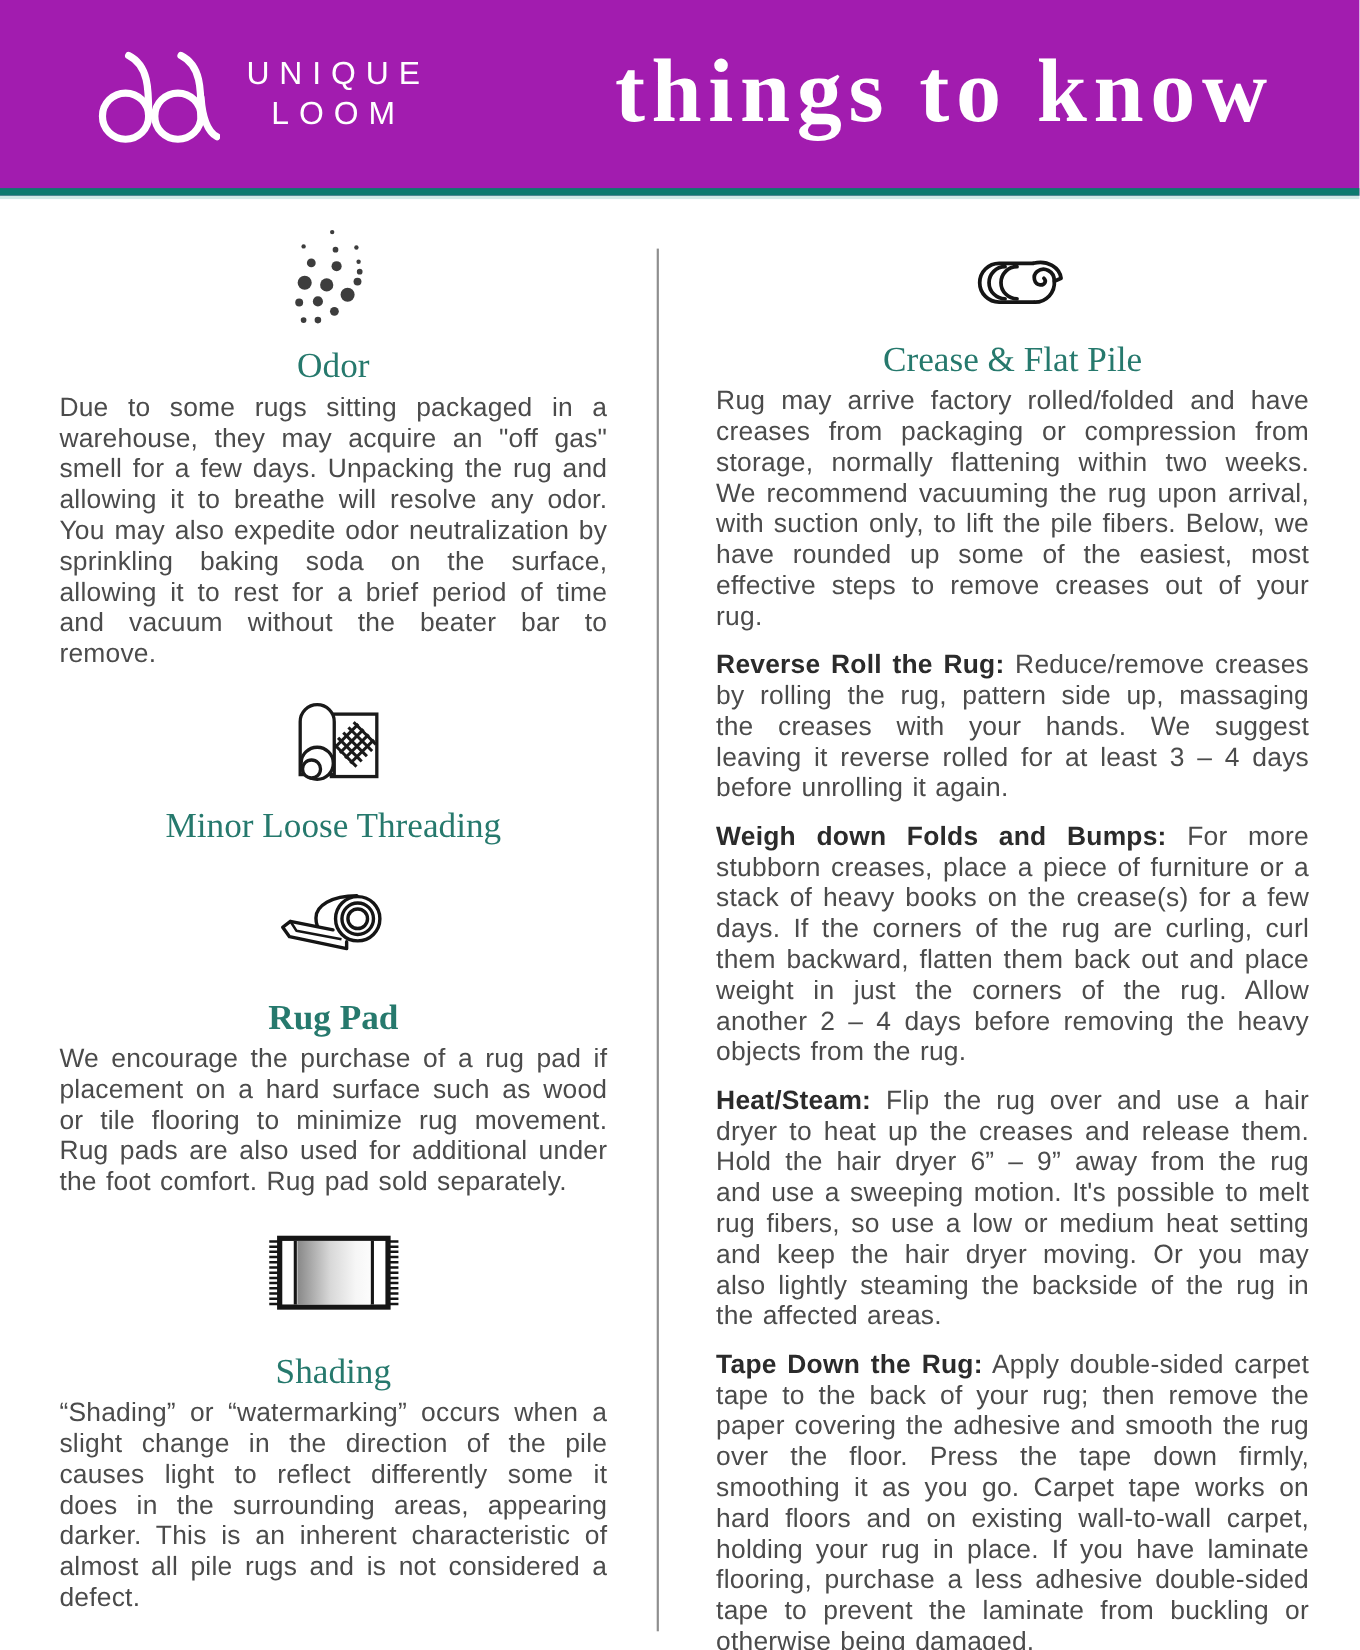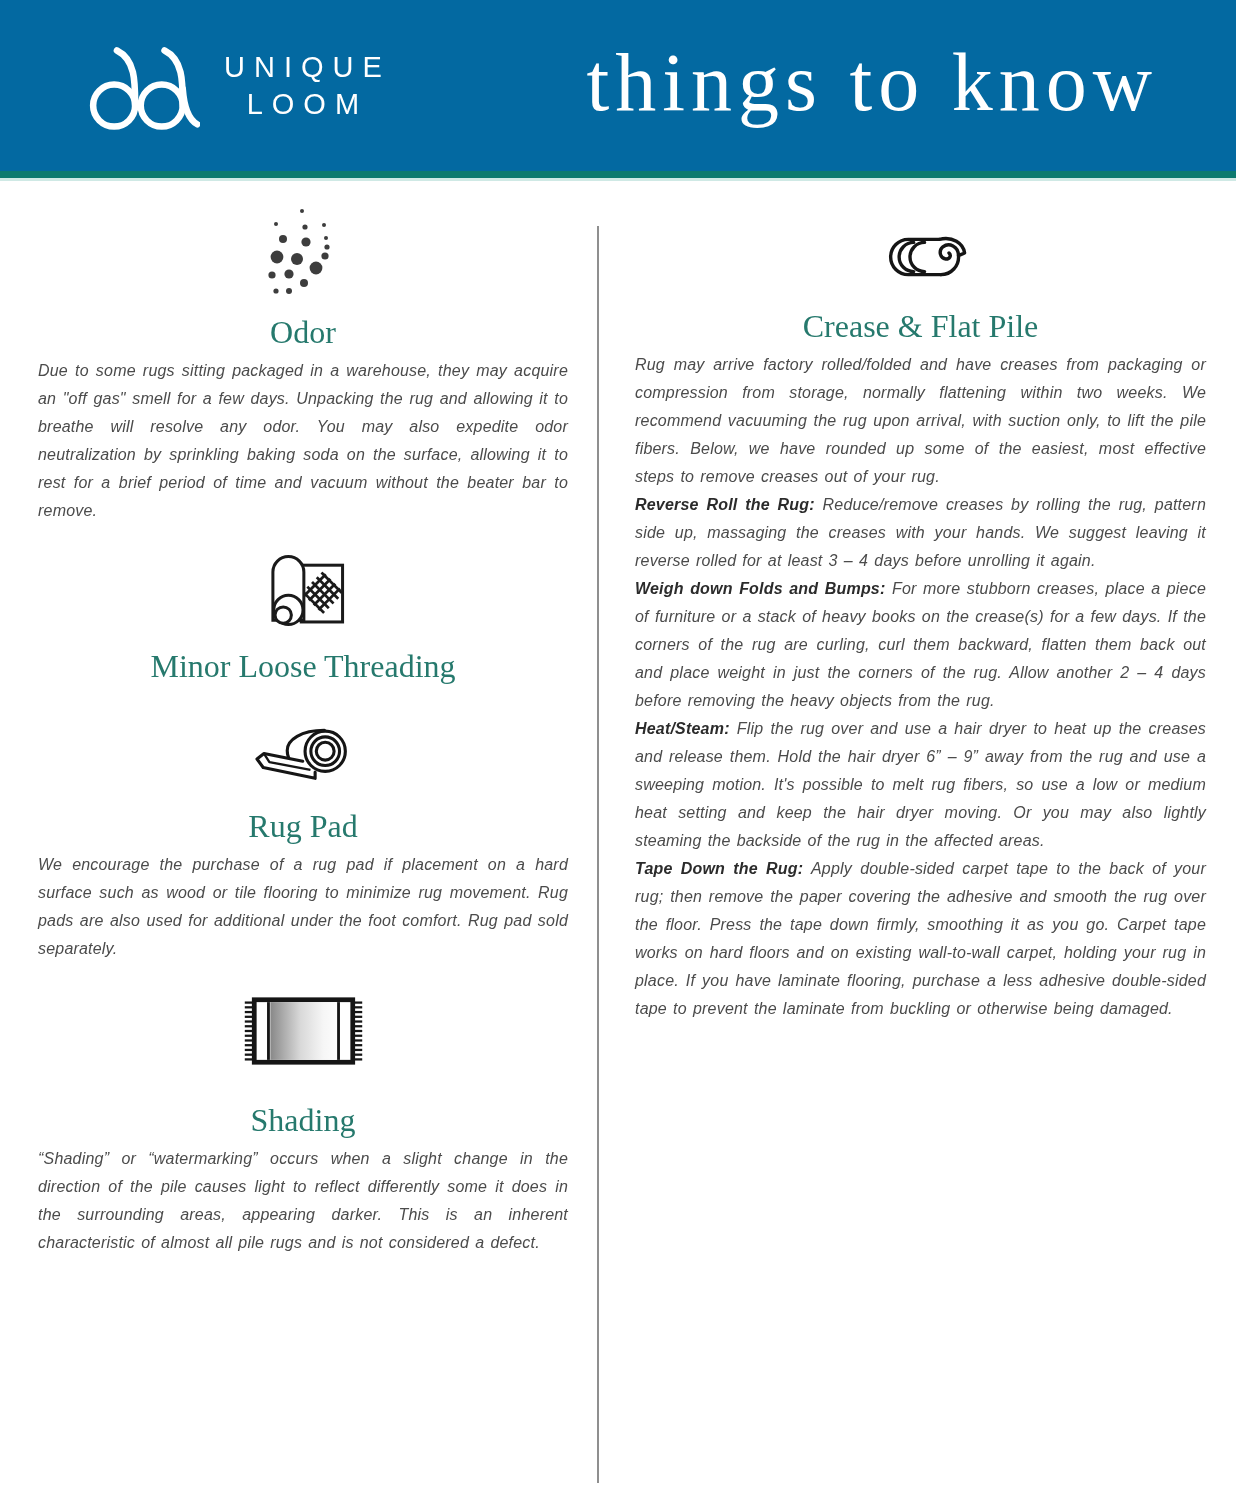--- a/index.html
+++ b/index.html
@@ -1,53 +1,53 @@
 <!DOCTYPE html>
 <html><head>
 <meta charset="utf-8">
 <style>
   html,body{margin:0;padding:0;background:#ffffff;}
   body{width:1236px;height:1500px;position:relative;font-family:"Liberation Sans",sans-serif;overflow:hidden;}
 
   
-  .banner{height:178px;background:#0369a1;border-bottom:7px solid #0c7a6f;
+  .banner{height:178px;background:#a21caf;border-bottom:7px solid #0c7a6f;
           display:flex;align-items:center;justify-content:space-between;
           padding:0 78px 0 88px;box-sizing:border-box;}
   .banner-strip{height:3px;background:#cfe9e5;}
   .brand{display:flex;align-items:center;gap:24px;color:#ffffff;}
   .brand svg{display:block;}
   .brand-text{font-size:29px;letter-spacing:9px;line-height:37px;text-align:center;
               color:#ffffff;font-weight:400;}
   .page-title{margin:0;color:#ffffff;font-family:"Liberation Serif","DejaVu Serif",serif;
-              font-weight:400;font-size:82px;letter-spacing:6px;line-height:1;
+              font-weight:700;font-size:82px;letter-spacing:6px;line-height:1;
               padding-bottom:6px;}
 
   
   .content{position:relative;height:1312px;padding-left:16px;}
   .divider{position:absolute;left:597px;top:45px;bottom:10px;width:2px;background:#8f8f8f;}
   .col{position:absolute;top:0;}
   .col-left{left:38px;width:530px;}
   .col-right{left:635px;width:571px;}
 
   .icon-wrap{display:flex;justify-content:center;align-items:center;}
   h2.sec-title{margin:0;text-align:center;font-family:"Liberation Serif","DejaVu Serif",serif;
                font-weight:400;font-size:32px;line-height:38px;color:#26796d;}
-  p.body-text{margin:0;font-size:16px;line-height:28px;color:#4b4b4b;
-              text-align:justify;letter-spacing:0.2px;word-spacing:1.5px;font-style:italic;}
+  p.body-text{margin:16px;font-size:24px;line-height:28px;color:#4b4b4b;
+              text-align:justify;letter-spacing:0.2px;word-spacing:1.5px;}
   p.body-text strong{color:#2b2b2b;font-weight:bold;}
 
   
   .sec-odor .icon-wrap{margin-top:16px;height:112px;}
   .sec-odor h2{margin-top:4px;}
   .sec-odor p{margin-top:6px;}
   .sec-threading .icon-wrap{margin-top:22px;height:88px;}
   .sec-threading h2{margin-top:12px;}
   .sec-threading p{margin-top:4px;}
   .sec-rugpad .icon-wrap{margin-top:36px;height:62px;}
-  .sec-rugpad h2{margin-top:24px;}
+  .sec-rugpad h2{margin-top:38px;font-weight:bold;}
   .sec-rugpad p{margin-top:6px;}
   .sec-shading .icon-wrap{margin-top:30px;height:76px;}
   .sec-shading h2{margin-top:32px;}
   .sec-shading p{margin-top:6px;}
 
   
   .sec-crease .icon-wrap{margin-top:50px;height:52px;}
   .sec-crease h2{margin-top:24px;}
   .sec-crease p.intro{margin-top:6px;}
   .tip-1{margin-top:36px;}

